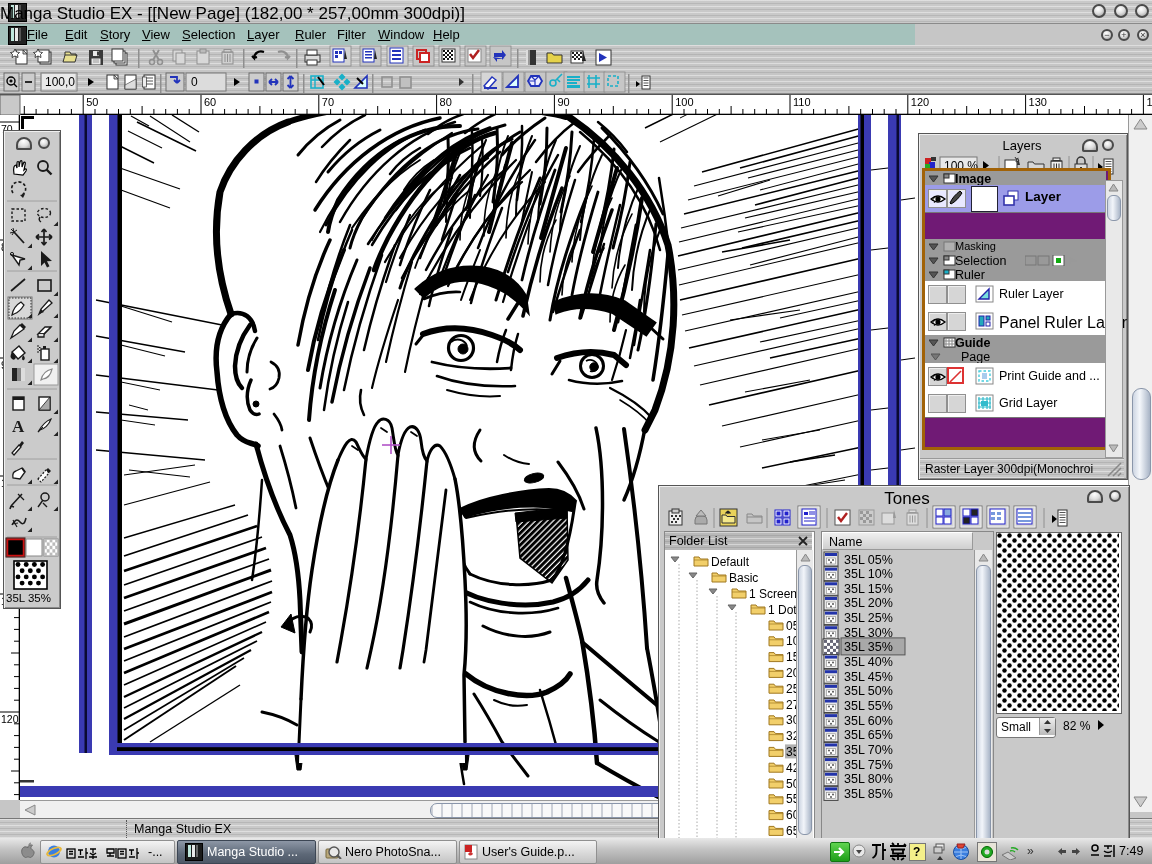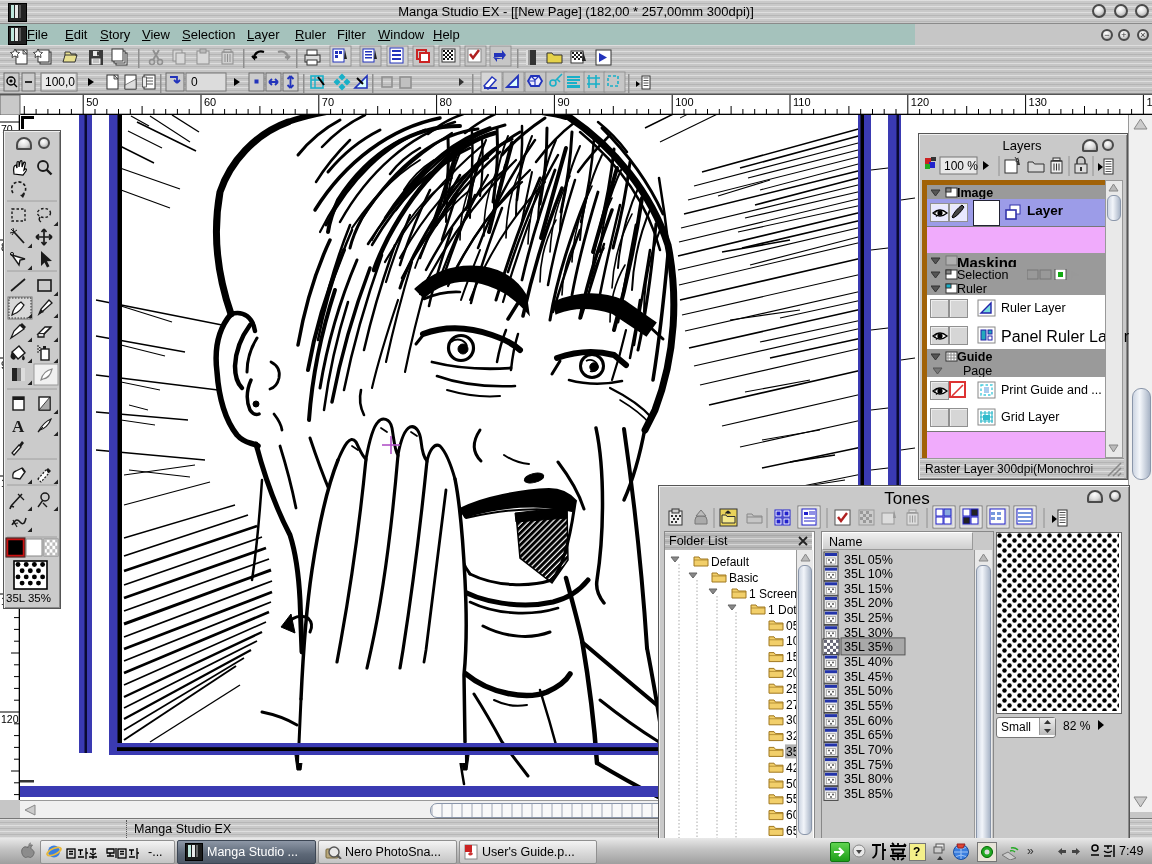--- a/index.html
+++ b/index.html
@@ -344,21 +344,21 @@
         </g>
 </g>
     </svg>
 <div class="abs" style="z-index:10;left:0;top:0;width:1152px;height:95px">
 <div class="abs stripes" style="left:0;top:0;width:1152px;height:23px;background-color:#c9c9c9;border-bottom:1px solid #8a8a8a">
 <div class="abs" style="left:8px;top:3px;width:17px;height:17px;background:#222;border:1px solid #000">
           <div class="abs" style="left:2px;top:1px;width:3px;height:13px;background:#bfe8dd"></div>
           <div class="abs" style="left:6px;top:1px;width:3px;height:13px;background:#e8e8e8"></div>
           <div class="abs" style="left:10px;top:1px;width:2px;height:13px;background:#555"></div>
         </div>
-<div class="txt" style="left:0;right:0;top:4px;text-align:center;font-size:13px">Manga Studio EX - [[New Page] (182,00 * 257,00mm 300dpi)]</div>
+<div class="txt" style="left:0;right:0;top:4px;font-size:17px">Manga Studio EX - [[New Page] (182,00 * 257,00mm 300dpi)]</div>
 <div class="roundbtn" style="left:1092px;top:4px;width:14px;height:14px"></div>
 <div class="roundbtn" style="left:1114px;top:4px;width:14px;height:14px"></div>
 <div class="roundbtn" style="left:1135px;top:4px;width:14px;height:14px"></div>
 </div>
 <div class="abs" style="left:0;top:24px;width:915px;height:21px;background:#a5c2bc;border-bottom:1px solid #7e9a94">
 <div class="abs" style="left:8px;top:2px;width:17px;height:17px;background:#222;border:1px solid #000">
           <div class="abs" style="left:2px;top:1px;width:3px;height:13px;background:#bfe8dd"></div>
           <div class="abs" style="left:6px;top:1px;width:3px;height:13px;background:#e8e8e8"></div>
           <div class="abs" style="left:10px;top:1px;width:2px;height:13px;background:#555"></div>
         </div>
@@ -1046,21 +1046,21 @@
           <path d="M5,8 V5 a4,4 0 0,1 8,0 V8" fill="none" stroke="#333" stroke-width="1.5"></path>
           <rect x="8" y="11" width="2" height="4" fill="#333"></rect>
         </g>
 <line x1="174" y1="2" x2="174" y2="22" stroke="#909090"></line>
 <g transform="translate(178,2)">
           <path d="M1,7 l5,4 -5,4 Z" fill="#000"></path>
           <rect x="7" y="3" width="9" height="15" fill="#fff" stroke="#333"></rect>
           <path d="M8.5,5.5h6 M8.5,8h6 M8.5,10.5h6 M8.5,13h6 M8.5,15.5h6" stroke="#555"></path>
         </g>
 </svg>
-<div class="abs" style="left:3px;top:46px;width:183px;height:276px;background:#f0abfc;border:5px solid #a16207">
+<div class="abs" style="left:3px;top:34px;width:183px;height:276px;background:#701a75;border:3px solid #a16207">
 <div class="abs" style="left:0;top:0px;width:181px;height:14px;background:#9a9a9a;border-bottom:1px solid #777">
           <svg class="abs" style="left:4px;top:4px" width="10" height="8">
             <path d="M0,1 L9,1 4.5,7 Z" fill="#555" stroke="#333"></path>
           </svg>
           <svg class="abs" style="left:18px;top:2px" width="14" height="12">
             <rect x="1" y="1" width="11" height="9" fill="#fff" stroke="#333"></rect>
             <rect x="1" y="1" width="5" height="4" fill="#888" stroke="#333"></rect>
           </svg>
           <div class="txt" style="left:30px;top:1px;font-size:12.5px;font-weight:bold">Image</div>
         </div>
@@ -1083,21 +1083,21 @@
           </svg>
 <div class="txt" style="left:100px;top:4px;font-size:13.5px;font-weight:bold">Layer</div>
         </div>
 <div class="abs" style="left:0;top:68px;width:181px;height:14px;background:#9a9a9a;border-bottom:1px solid #777">
           <svg class="abs" style="left:4px;top:4px" width="10" height="8">
             <path d="M0,1 L9,1 4.5,7 Z" fill="#555" stroke="#333"></path>
           </svg>
           <svg class="abs" style="left:18px;top:2px" width="14" height="12">
             <rect x="1" y="1" width="11" height="9" fill="#b0b0b0" stroke="#777"></rect>
           </svg>
-          <div class="txt" style="left:30px;top:1px;font-size:15px;font-weight:bold">Masking</div>
+          <div class="txt" style="left:30px;top:1px;font-size:11px;font-weight:normal">Masking</div>
         </div>
 <div class="abs" style="left:0;top:82px;width:181px;height:14px;background:#9a9a9a;border-bottom:1px solid #777">
           <svg class="abs" style="left:4px;top:4px" width="10" height="8">
             <path d="M0,1 L9,1 4.5,7 Z" fill="#555" stroke="#333"></path>
           </svg>
           <svg class="abs" style="left:18px;top:2px" width="14" height="12">
             <rect x="1" y="1" width="11" height="9" fill="#fff" stroke="#333"></rect>
             <rect x="1" y="1" width="5" height="4" fill="#888" stroke="#333"></rect>
           </svg>
           <div class="txt" style="left:30px;top:1px;font-size:12.5px;font-weight:normal">Selection</div>

